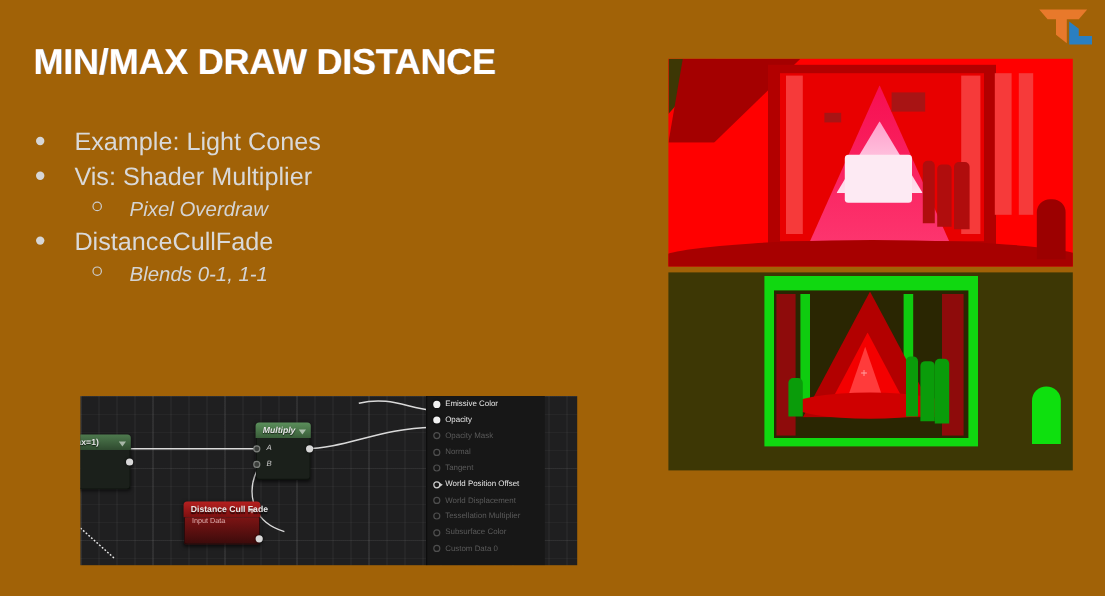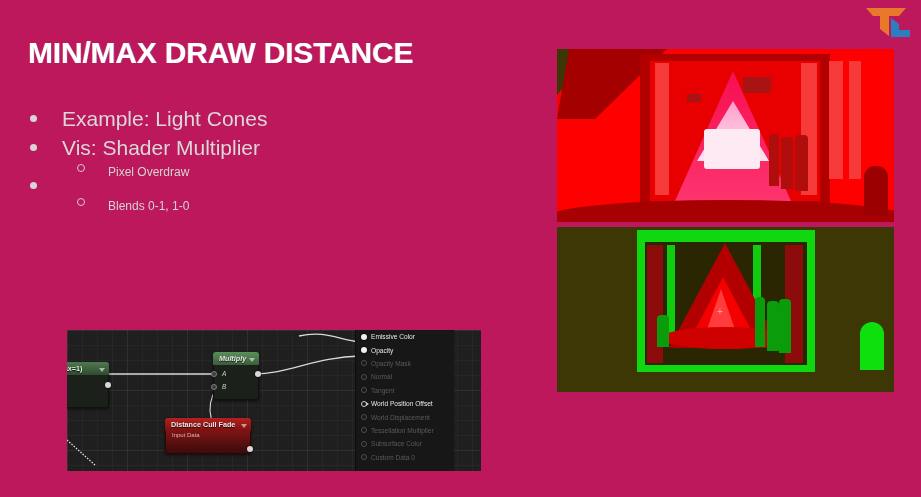--- a/index.html
+++ b/index.html
@@ -4,21 +4,21 @@
 <style>
   html, body {
     margin: 0;
     padding: 0;
     background: #1d1d1d;
   }
   #slide {
     position: relative;
     width: 921px;
     height: 497px;
-    background: #be185d;
+    background: #a16207;
     overflow: hidden;
     font-family: "Liberation Sans", sans-serif;
   }
 
   
   #logo {
     position: absolute;
     top: 4px;
     left: 858px;
     width: 56px;
@@ -71,24 +71,25 @@
     top: -4px;
     margin-right: 23px;
   }
   .b-text-l1 {
     font-size: 21px;
     color: #d9d9d9;
     line-height: 1.05;
     white-space: nowrap;
   }
   .b-text-l2 {
-    font-size: 12px;
+    font-size: 17px;
     color: #d4d4d4;
     line-height: 1.05;
     white-space: nowrap;
+    font-style: italic;
   }
 
   
   .viz {
     position: absolute;
     left: 557px;
     width: 337px;
     overflow: hidden;
   }
   #viz-top { top: 49px; height: 173px; background: #ff0000; }
@@ -334,25 +335,26 @@
       <span class="b-text-l1">Vis: Shader Multiplier</span>
     </div>
 
     <div class="b-row b-l2">
       <span class="dot-l2"></span>
       <span class="b-text-l2">Pixel Overdraw</span>
     </div>
 
     <div class="b-row b-l1">
       <span class="dot-l1"></span>
+      <span class="b-text-l1">DistanceCullFade</span>
     </div>
 
     <div class="b-row b-l2">
       <span class="dot-l2"></span>
-      <span class="b-text-l2">Blends 0-1, 1-0</span>
+      <span class="b-text-l2">Blends 0-1, 1-1</span>
     </div>
   </div>
 
   <div class="viz" id="viz-top">
     <div class="abs olive-corner"></div>
     <div class="abs dark-diag"></div>
     <div class="abs corridor"></div>
     <div class="abs corridor-inner"></div>
     <div class="abs pillar" style="left:98px;top:14px;width:14px;height:132px;"></div>
     <div class="abs pillar" style="left:244px;top:14px;width:16px;height:132px;"></div>
@@ -412,21 +414,21 @@
       <div class="node-body" style="height:34px; position:relative;">
         <span class="pin-hollow" style="left:-3px; top:6px;"></span>
         <span class="pin-label" style="left:8px; top:5px;">A</span>
         <span class="pin-hollow" style="left:-3px; top:19px;"></span>
         <span class="pin-label" style="left:8px; top:18px;">B</span>
         <span class="pin" style="right:-3px; top:6px;"></span>
       </div>
       <span class="caret" style="top:7px;"></span>
     </div>
 
-    <div class="node" style="left:98px; top:88px; width:86px;">
+    <div class="node" style="left:86px; top:88px; width:64px;">
       <div class="node-head" style="background:linear-gradient(#b52020,#7d1010);">Distance Cull Fade</div>
       <div class="node-body" style="background:linear-gradient(#7d1414,#3c0b0b); border-color:#2a0707; height:22px; position:relative;">
         <div class="node-sub">Input Data</div>
         <span class="pin" style="right:-3px; bottom:1px;"></span>
       </div>
       <span class="caret" style="top:7px;"></span>
     </div>
 
     <div id="mat-out">
       <div class="row on">

